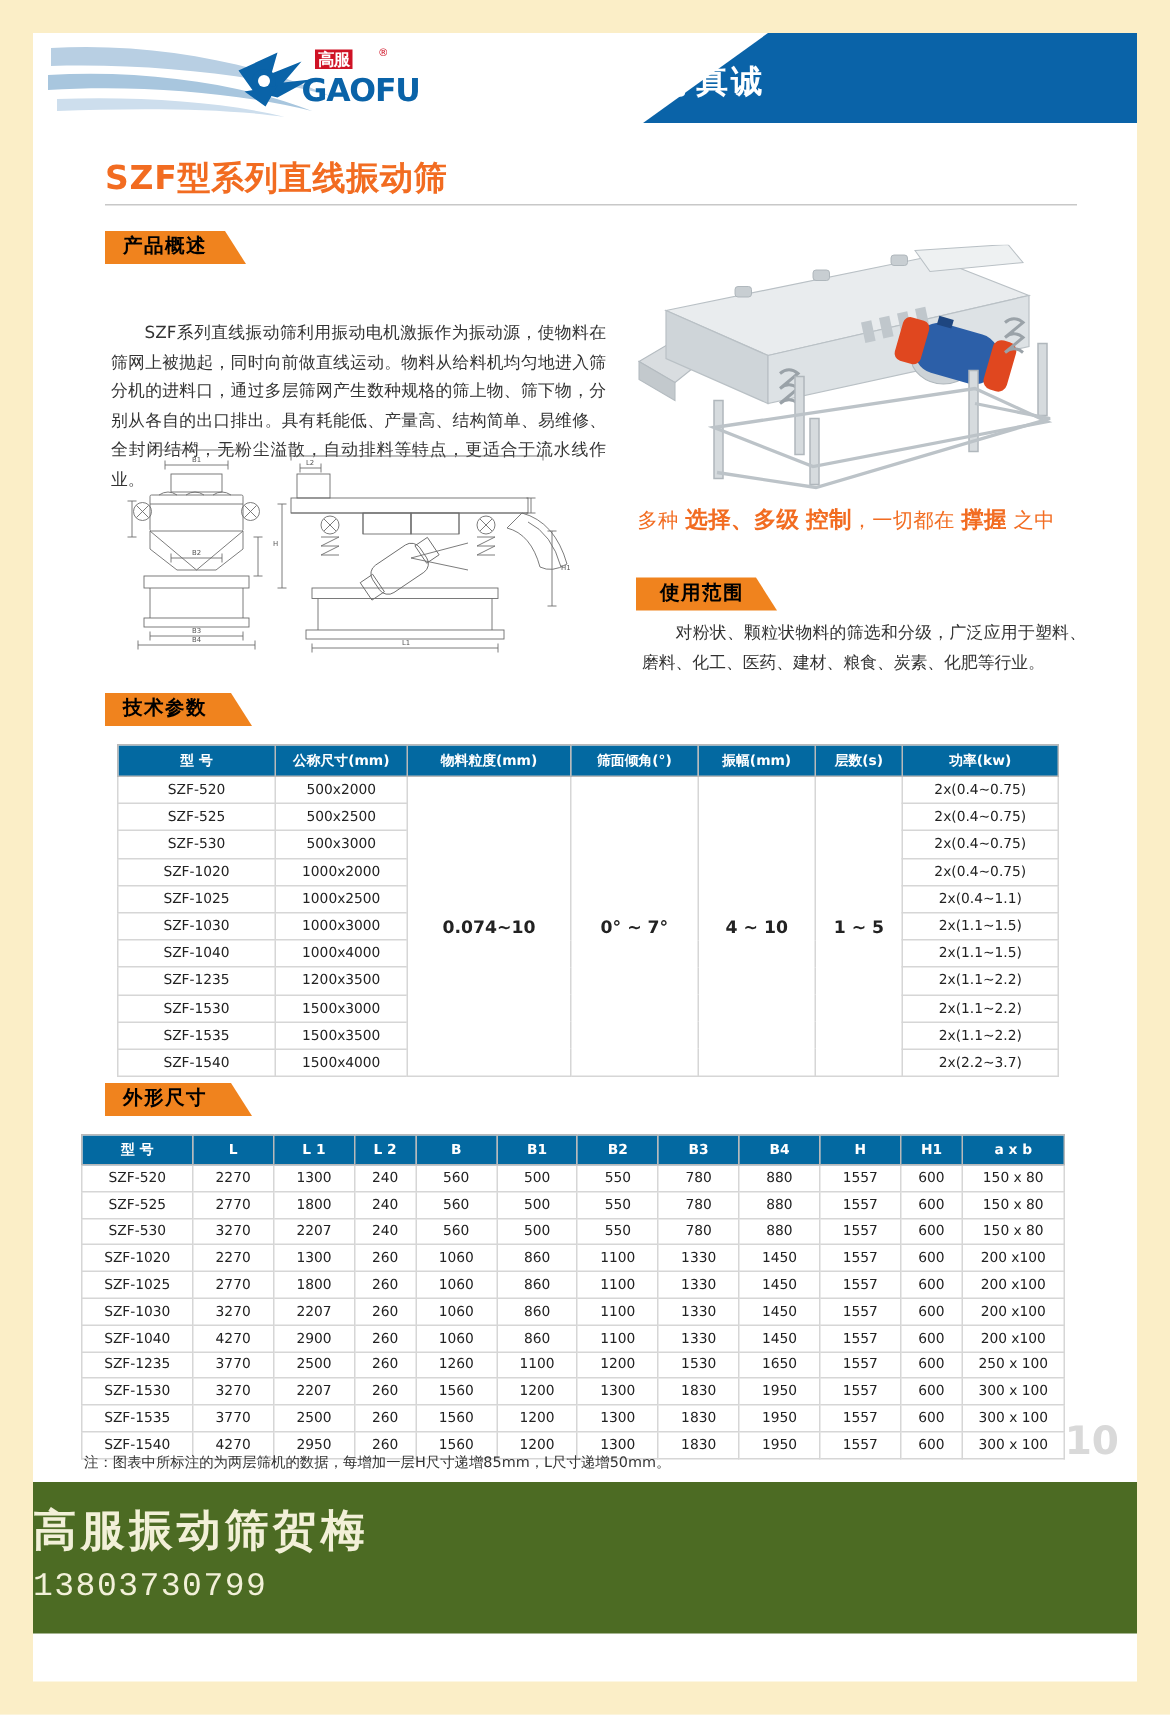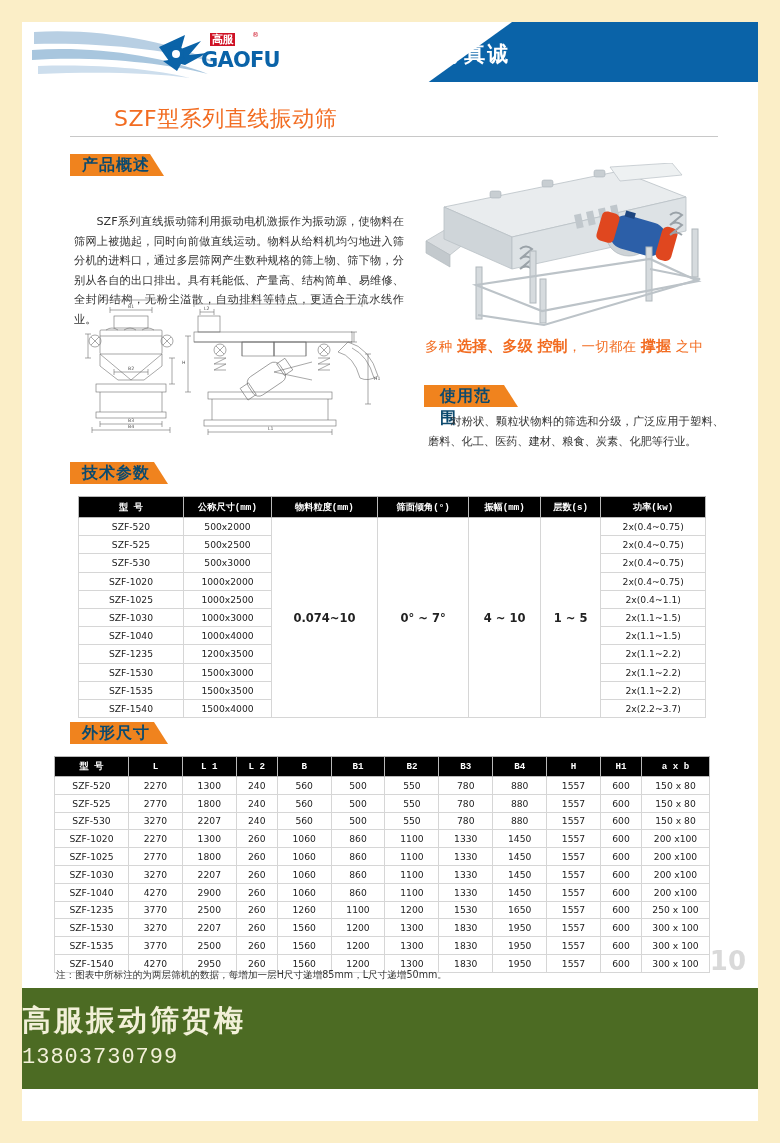--- a/index.html
+++ b/index.html
@@ -69,37 +69,36 @@
   .header-slogan {
     position: absolute;
     left: 295px; top: 18px;
     font-size: 21px; font-weight: bold; color: #ffffff;
     letter-spacing: 2px;
   }
 
   
   .prod-title {
     position: absolute; left: 70px; top: 104px;
-    font-size: 22px; font-weight: normal;
+    font-size: 22px; font-weight: bold;
     color: #f26c21;
     letter-spacing: 0.5px;
-    margin-left: 44px;
   }
   .title-rule {
     position: absolute; left: 70px; top: 136px;
     width: 648px; height: 1px; background: #c8c8c8;
   }
 
   
   .banner {
     position: absolute;
     height: 22px;
     background: #f0831e;
-    color: #0c4a6e;
-    font-size: 16px; font-weight: bold;
+    color: #000000;
+    font-size: 13px; font-weight: bold;
     line-height: 22px;
     padding-left: 12px;
     letter-spacing: 1px;
   }
   .banner::after {
     content: "";
     position: absolute;
     right: -14px; top: 0;
     width: 0; height: 0;
     border-style: solid;
@@ -144,28 +143,27 @@
   }
 
   
   table {
     border-collapse: collapse;
     font-size: 9.2px;
     color: #222222;
     width: 100%;
   }
   table th {
-    background: #000000;
+    background: #0369a1;
     color: #ffffff;
     font-weight: bold;
     font-size: 9.2px;
     height: 21px;
     border: 1px solid #b9b9b9;
     text-align: center;
-    font-family: Liberation Mono, monospace;
   }
   table td {
     height: 18.2px;
     border: 1px solid #d6d6d6;
     text-align: center;
     background: #ffffff;
     font-size: 9.2px;
   }
   .tbl-spec {
     position: absolute;

